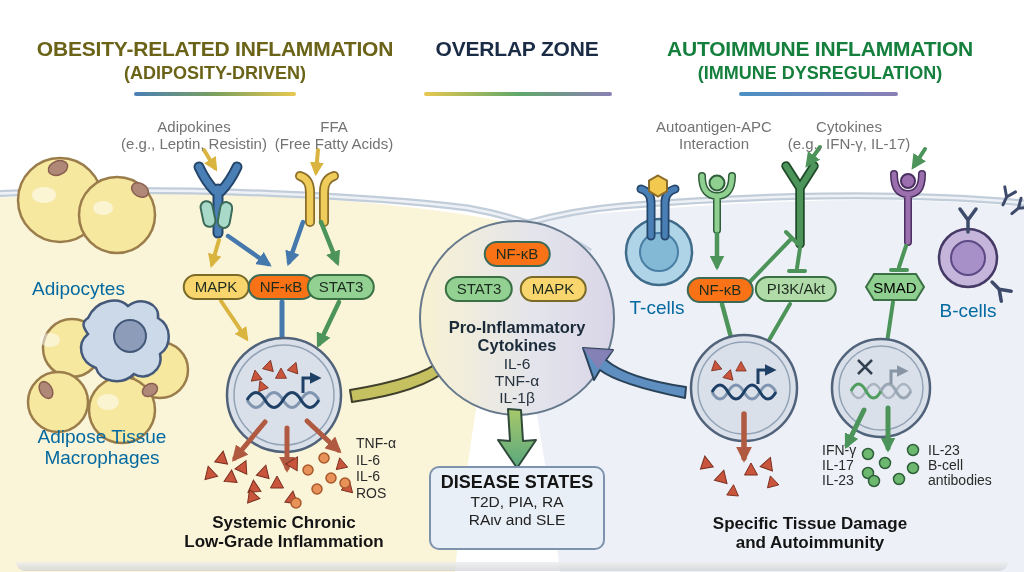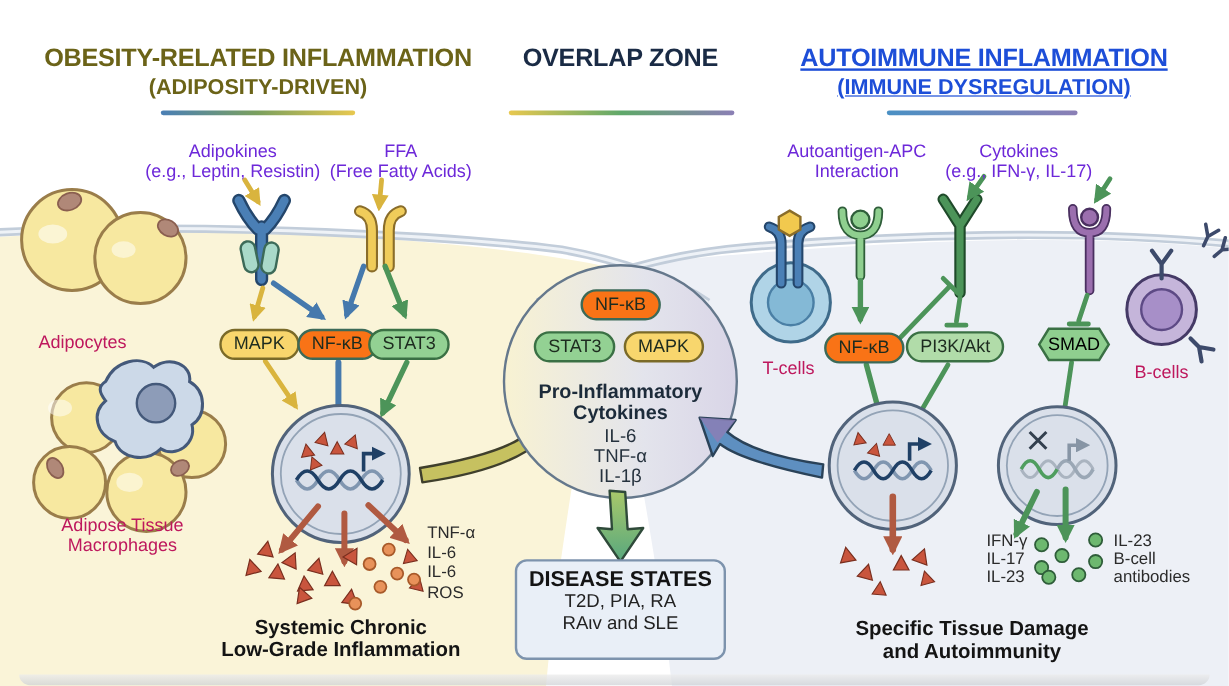--- a/index.html
+++ b/index.html
@@ -5,25 +5,25 @@
   html,body{margin:0;padding:0;background:#fff;}
   #canvas{
     position:relative;width:1024px;height:572px;overflow:hidden;background:#ffffff;
     font-family:"Liberation Sans", sans-serif;
   }
   .abs{position:absolute;}
   .ctr{transform:translate(-50%,-50%);}
   .h-title{font-weight:bold;font-size:21px;letter-spacing:-0.2px;white-space:nowrap;text-align:center;}
   .h-sub{font-weight:bold;font-size:18px;white-space:nowrap;text-align:center;}
   .olive{color:#6b6318;}
-  .navy{color:#1d4ed8;text-decoration:underline;}
+  .navy{color:#15803d;}
   .navy2{color:#1a2b45;}
   .underline{height:4px;border-radius:2px;}
-  .lbl{font-size:15px;color:#6d28d9;text-align:center;line-height:1.16;white-space:nowrap;}
-  .cell-lbl{font-size:15px;color:#be185d;white-space:nowrap;line-height:1.12;}
+  .lbl{font-size:15px;color:#737373;text-align:center;line-height:1.16;white-space:nowrap;}
+  .cell-lbl{font-size:19px;color:#0369a1;white-space:nowrap;line-height:1.12;}
   .pill{
     display:flex;align-items:center;justify-content:center;
     font-size:15px;color:#1d2b1f;white-space:nowrap;
     padding:2px 10px;border-radius:13px;border:2px solid #4c5c4c;line-height:1.2;
   }
   .pill-yellow{background:#f8d66d;border-color:#7a6a28;}
   .pill-teal{background:#f97316;border-color:#3c6a58;}
   .pill-green{background:#93d193;border-color:#3a7044;}
   .pill-lgreen{background:#b1dca9;border-color:#3a7044;}
   .smad-txt{font-size:15px;color:#000000;white-space:nowrap;text-align:center;}

